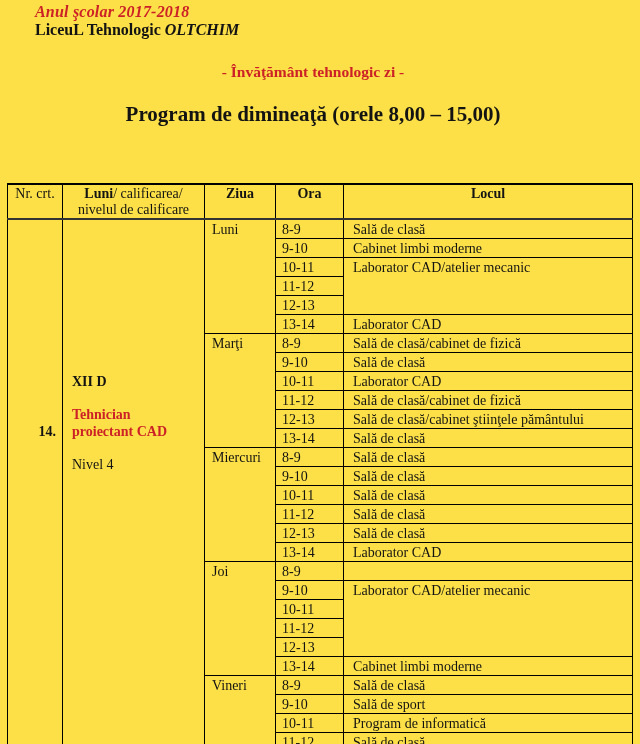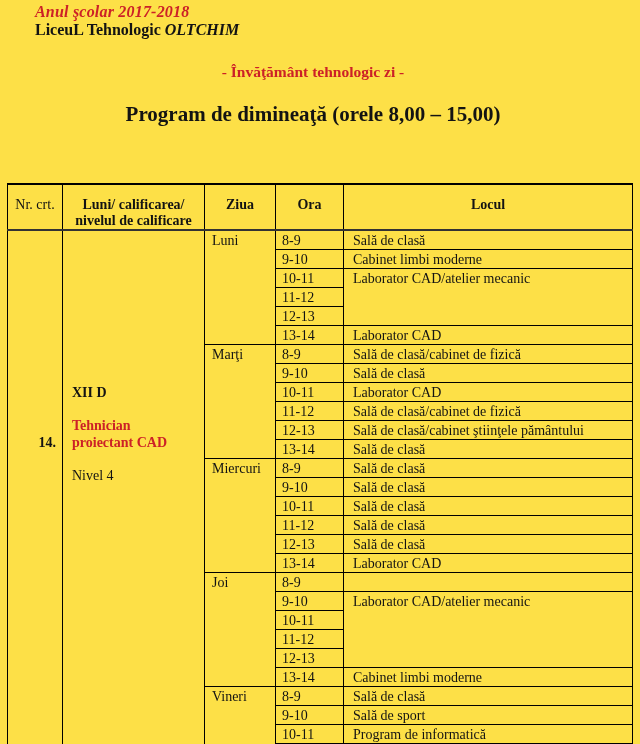--- a/index.html
+++ b/index.html
@@ -51,25 +51,25 @@
     padding: 0;
     overflow: hidden;
     white-space: nowrap;
   }
   .schedule thead tr { height: 34px; }
   .schedule thead th {
     vertical-align: top;
     font-weight: bold;
     text-align: center;
     line-height: 16px;
-    padding-top: 12px;
+    padding-top: 1px;
     border-bottom: 2px solid #333;
   }
   .schedule thead th.th-nr { font-weight: normal; }
-  .schedule thead th .norm { font-weight: bold; }
+  .schedule thead th .norm { font-weight: normal; }
   .schedule tbody tr { height: 17.5px; }
   .schedule tbody td { vertical-align: top; line-height: 17px; }
   td.c-nr {
     vertical-align: top; text-align: right;
     padding: 203px 6px 0 0;
     font-weight: bold;
   }
   td.c-class { vertical-align: top; padding: 153px 4px 0 9px; white-space: normal; }
   td.c-class .cls-name { font-weight: bold; margin: 0 0 16px 0; line-height: 17px; }
   td.c-class .cls-qual {

